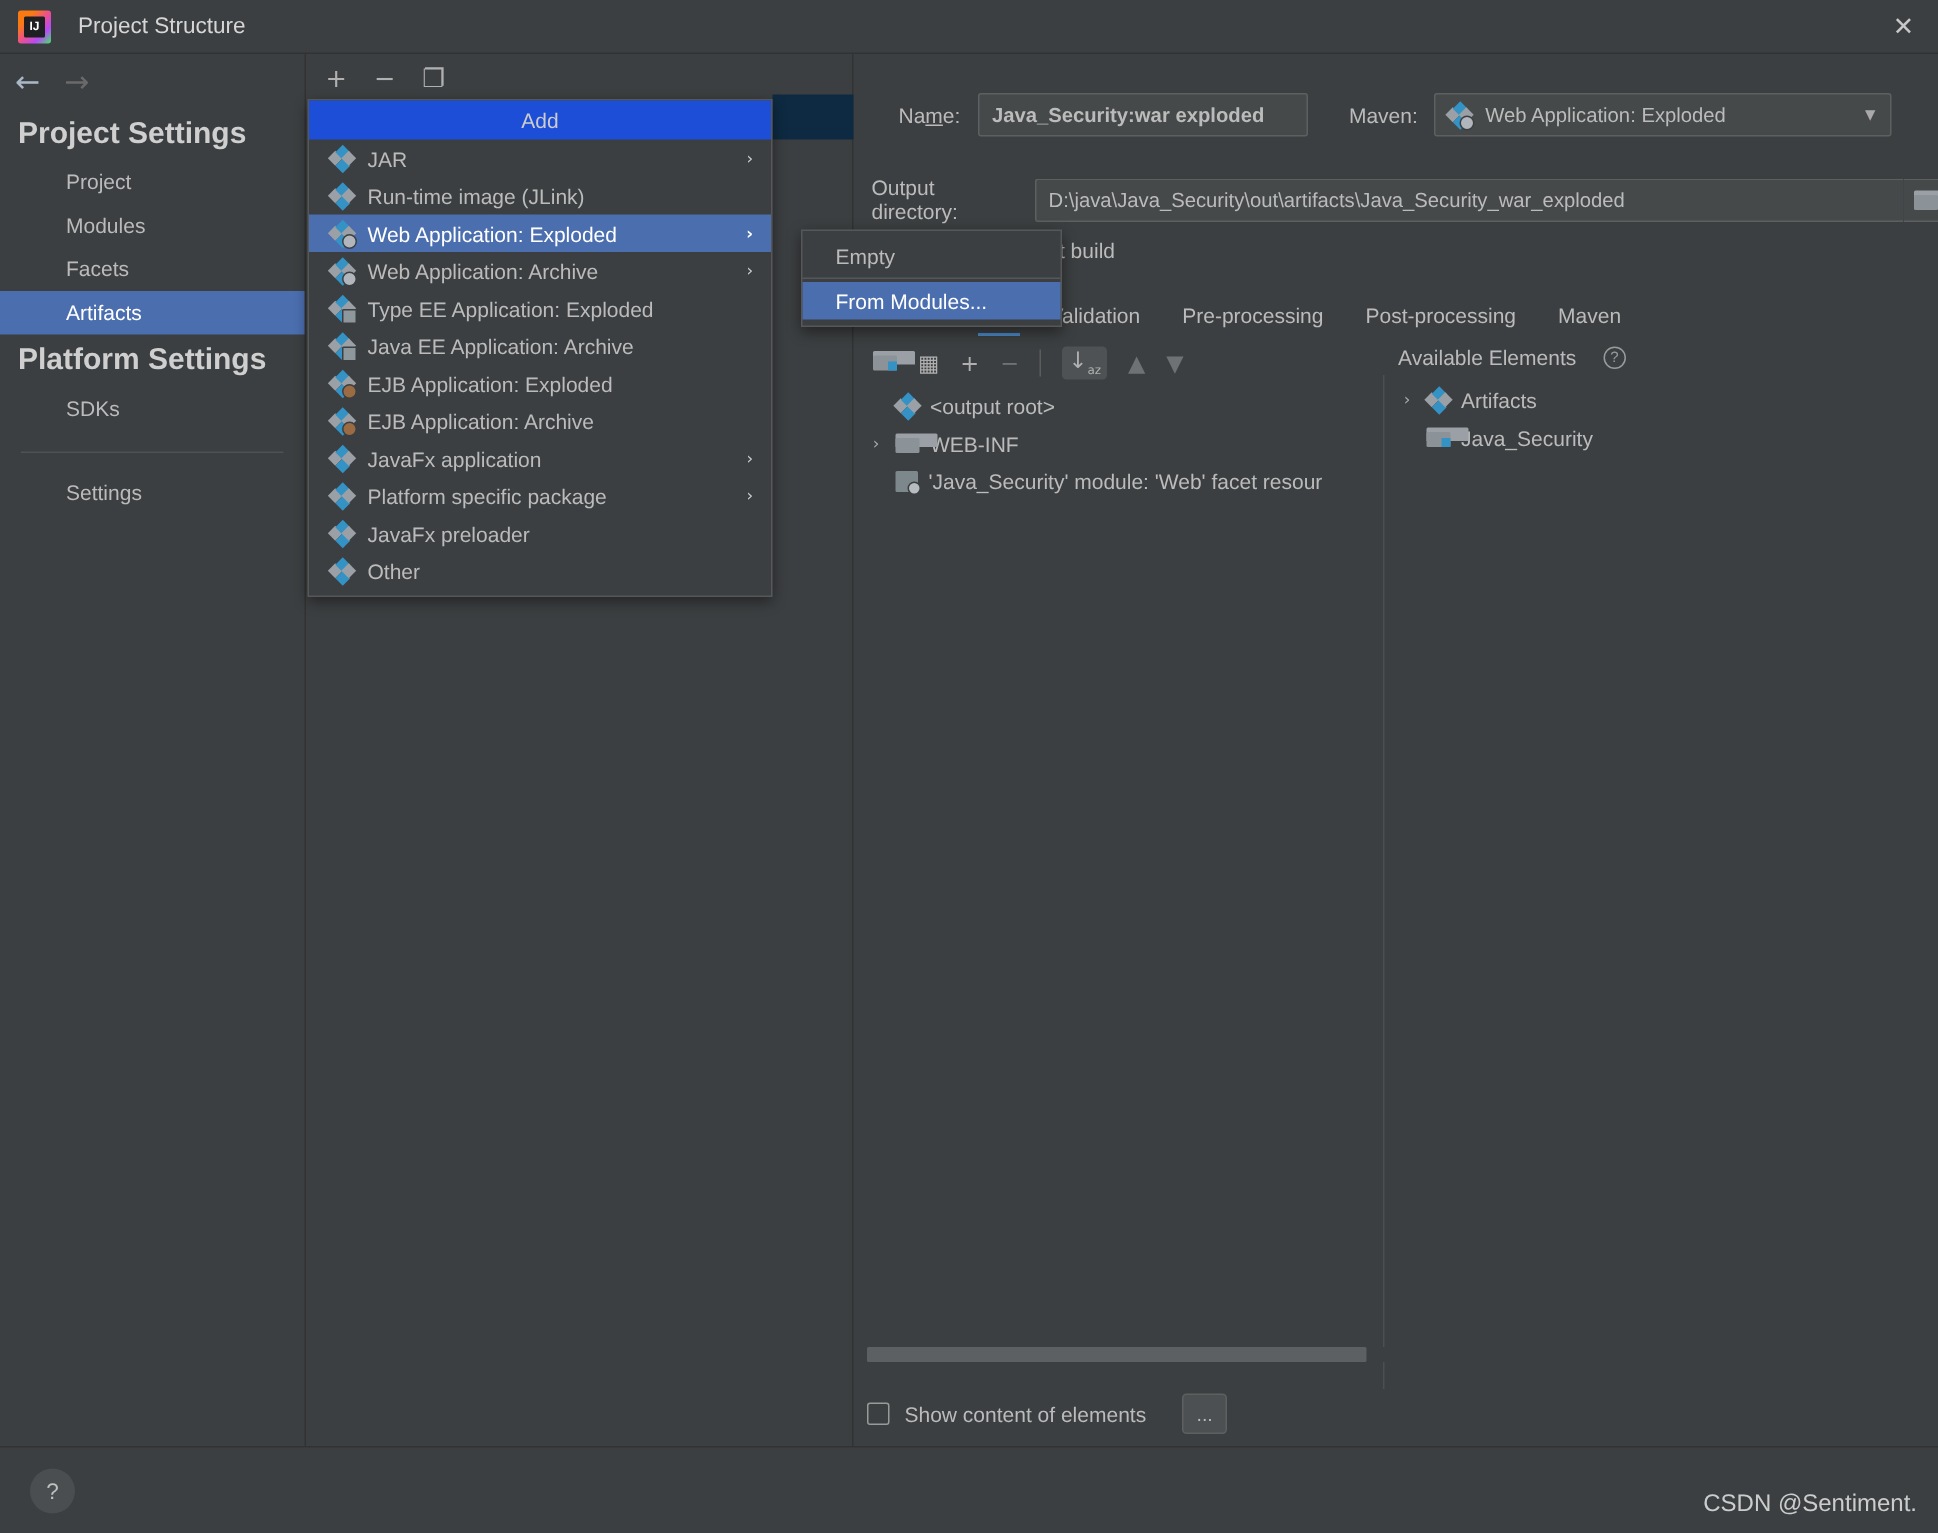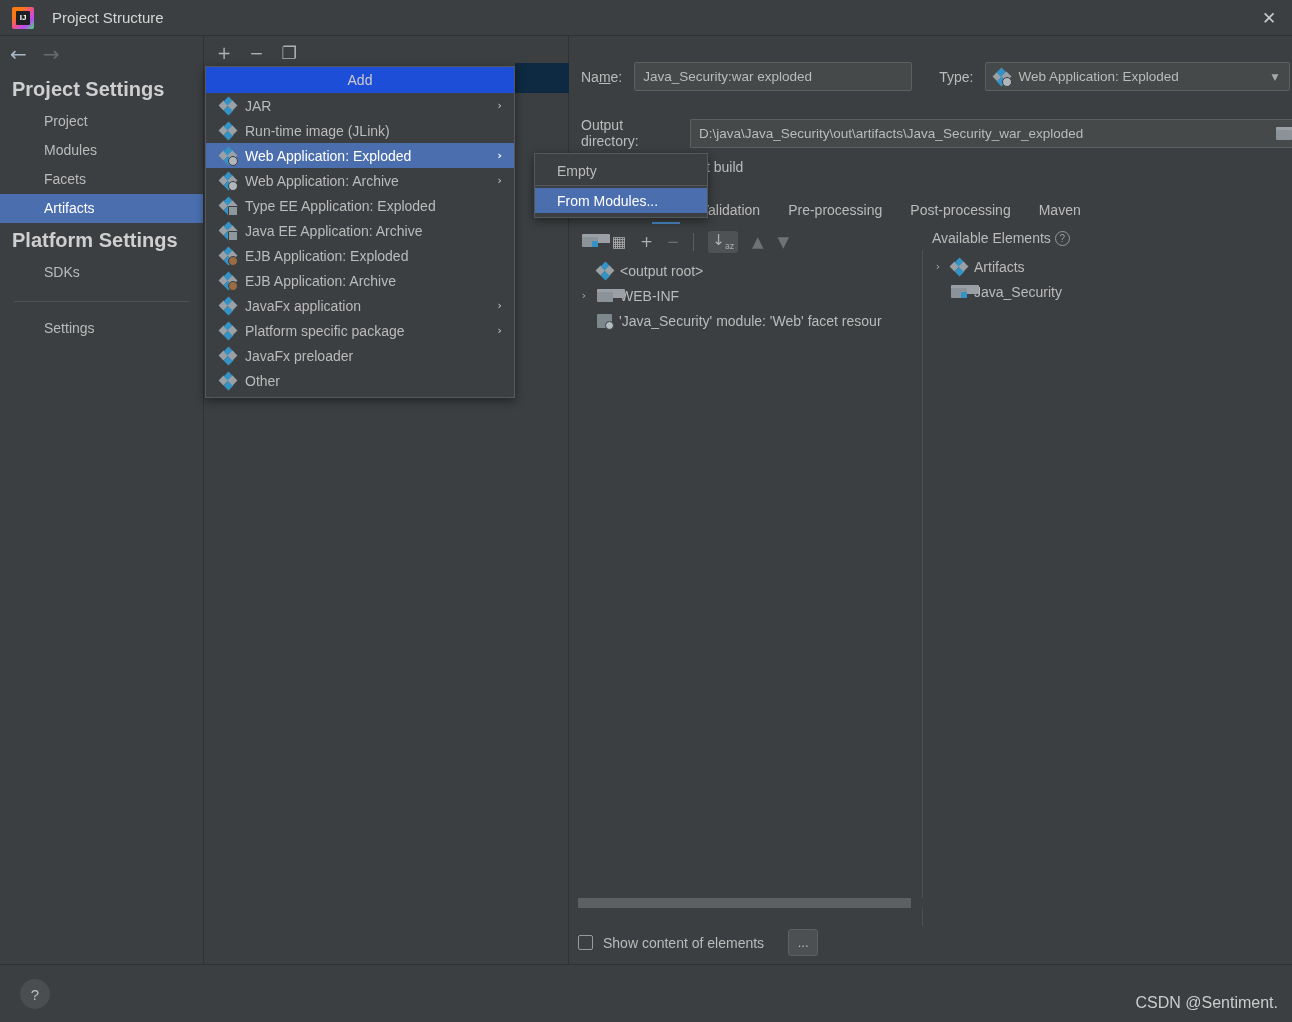--- a/index.html
+++ b/index.html
@@ -181,21 +181,21 @@
   
   .tree-toolbar { display: flex; align-items: center; gap: 14px; height: 28px; padding-left: 4px; }
   .tt-sep { width: 1px; height: 18px; background: #5a5d5e; }
   .tt-btn { color: #b0b0b0; font-size: 15px; line-height:1; font-family:"DejaVu Sans", sans-serif; }
   .tt-btn.pressed { background: #4e5254; border-radius: 3px; padding: 2px 4px; }
   .tt-btn.dim { color: #6e7274; }
 
   .tree-row { display: flex; align-items: center; gap: 7px; height: 25px; white-space: nowrap; font-size: 14px; }
   .twisty { width: 12px; color: #a9a9a9; font-size: 11px; font-family:"DejaVu Sans", sans-serif; text-align:center; }
 
-  .avail-title { color: #bbbbbb; font-size: 14px; display: flex; align-items: flex-end; gap: 4px; }
+  .avail-title { color: #bbbbbb; font-size: 14px; display: flex; align-items: flex-end; gap: 18px; }
   .qmark {
     display:inline-flex; align-items:center; justify-content:center;
     width: 15px; height: 15px; border-radius:50%;
     border: 1px solid #9a9a9a; color:#9a9a9a; font-size:10px; line-height:1;
   }
   .col-divider { position:absolute; left: 352px; top: 250px; width: 1px; height: 640px; background: #4b4f51; }
 
   
   .hscroll { position:absolute; left: 0px; top: 862px; width: 680px; height: 10px; background: #3c3f41; }
   .hscroll .thumb { width: 333px; height: 10px; background: #5c6063; border-radius: 1px; }
@@ -292,24 +292,24 @@
     <div class="art-toolbar">
       <span class="tb-icon">+</span>
       <span class="tb-icon">−</span>
       <span class="tb-icon">❐</span>
     </div>
     <div class="art-selected-row"></div>
   </div>
 
   <div class="right-panel">
 
-    <div class="field-row" style="position:absolute; left:11px; top:26px;">
+    <div class="field-row" style="position:absolute; left:29px; top:26px;">
       <span class="flabel">Na<span class="ul">m</span>e:</span>
-      <div class="textfield" style="width:278px; margin-left:12px;">Java_Security:war exploded</div>
-      <span class="flabel" style="margin-left:27px;">Type:</span>
+      <div class="textfield" style="width:220px; margin-left:12px;font-weight:bold;">Java_Security:war exploded</div>
+      <span class="flabel" style="margin-left:27px;">Maven:</span>
       <div class="combo" style="width:305px; margin-left:11px;">
         <span class="ico d-ico">
           <i class="a"></i>
             <i class="b"></i>
             <i class="c"></i>
             <i class="d"></i>
             <span class="badge web"></span>
         </span>
         <span style="margin-left:9px;">Web Application: Exploded</span>
         <span class="caret">▼</span>

